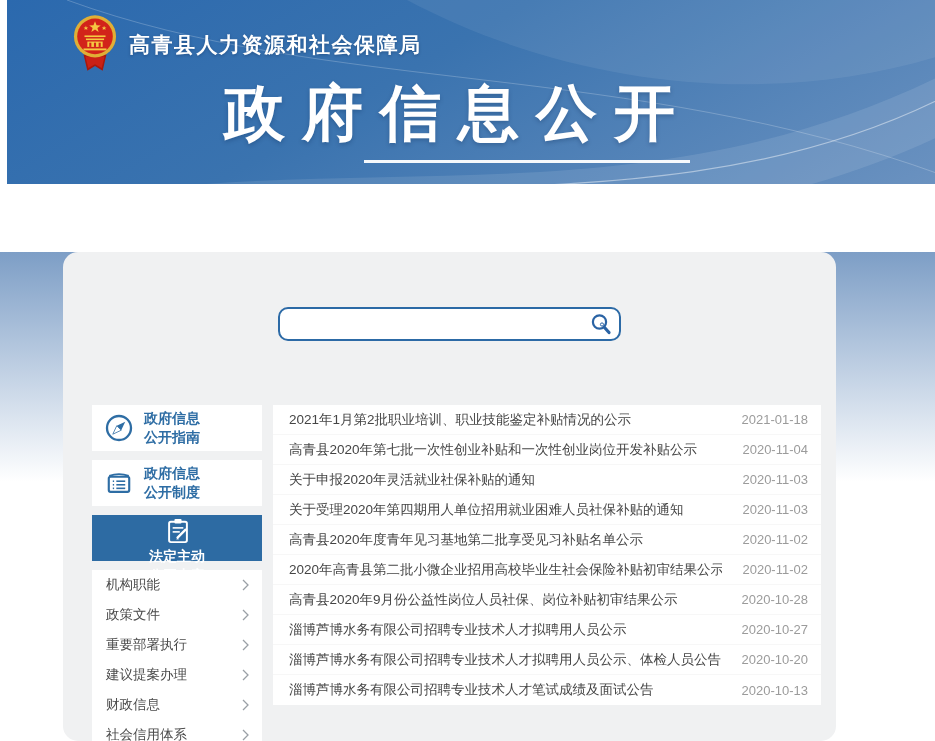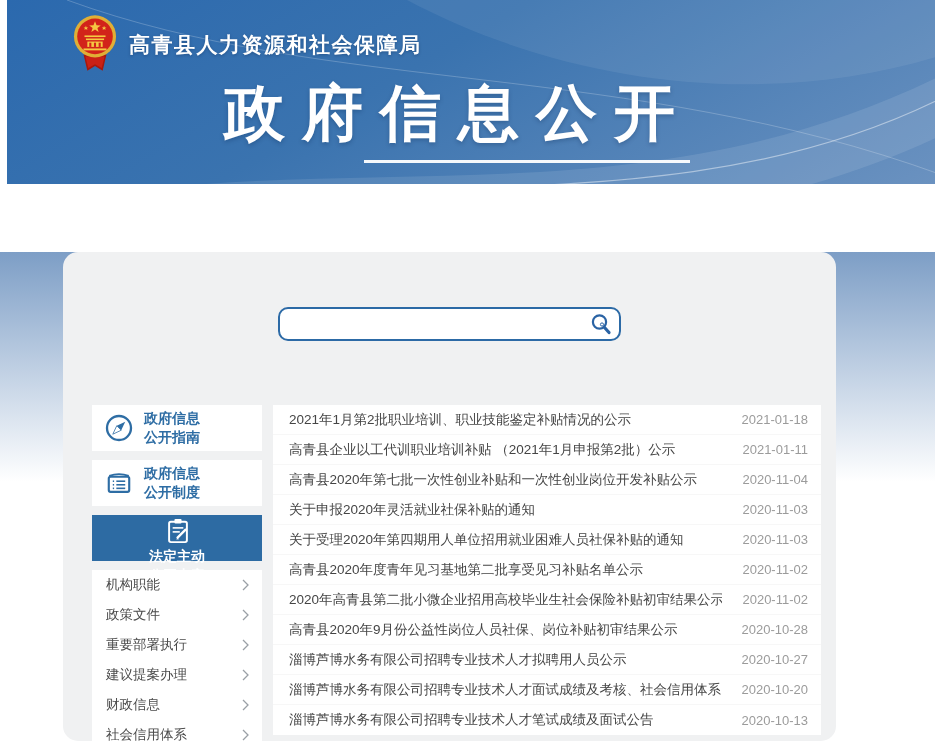--- a/index.html
+++ b/index.html
@@ -239,24 +239,20 @@
   </div>
 </div>
   </div>
 
   <div class="articles">
   <div class="row">
     <span class="row-title">2021年1月第2批职业培训、职业技能鉴定补贴情况的公示</span>
     <span class="row-date">2021-01-18</span>
   </div>
 
-  <div class="row">
-    <span class="row-title">高青县企业以工代训职业培训补贴 （2021年1月申报第2批）公示</span>
-    <span class="row-date">2021-01-11</span>
-  </div>
 
   <div class="row">
     <span class="row-title">高青县2020年第七批一次性创业补贴和一次性创业岗位开发补贴公示</span>
     <span class="row-date">2020-11-04</span>
   </div>
 
   <div class="row">
     <span class="row-title">关于申报2020年灵活就业社保补贴的通知</span>
     <span class="row-date">2020-11-03</span>
   </div>
@@ -280,21 +276,21 @@
     <span class="row-title">高青县2020年9月份公益性岗位人员社保、岗位补贴初审结果公示</span>
     <span class="row-date">2020-10-28</span>
   </div>
 
   <div class="row">
     <span class="row-title">淄博芦博水务有限公司招聘专业技术人才拟聘用人员公示</span>
     <span class="row-date">2020-10-27</span>
   </div>
 
   <div class="row">
-    <span class="row-title">淄博芦博水务有限公司招聘专业技术人才面试成绩及考核、社会信用体系</span>
+    <span class="row-title">淄博芦博水务有限公司招聘专业技术人才拟聘用人员公示、体检人员公告</span>
     <span class="row-date">2020-10-20</span>
   </div>
 
   <div class="row">
     <span class="row-title">淄博芦博水务有限公司招聘专业技术人才笔试成绩及面试公告</span>
     <span class="row-date">2020-10-13</span>
   </div>
 </div>
 </div>
 

